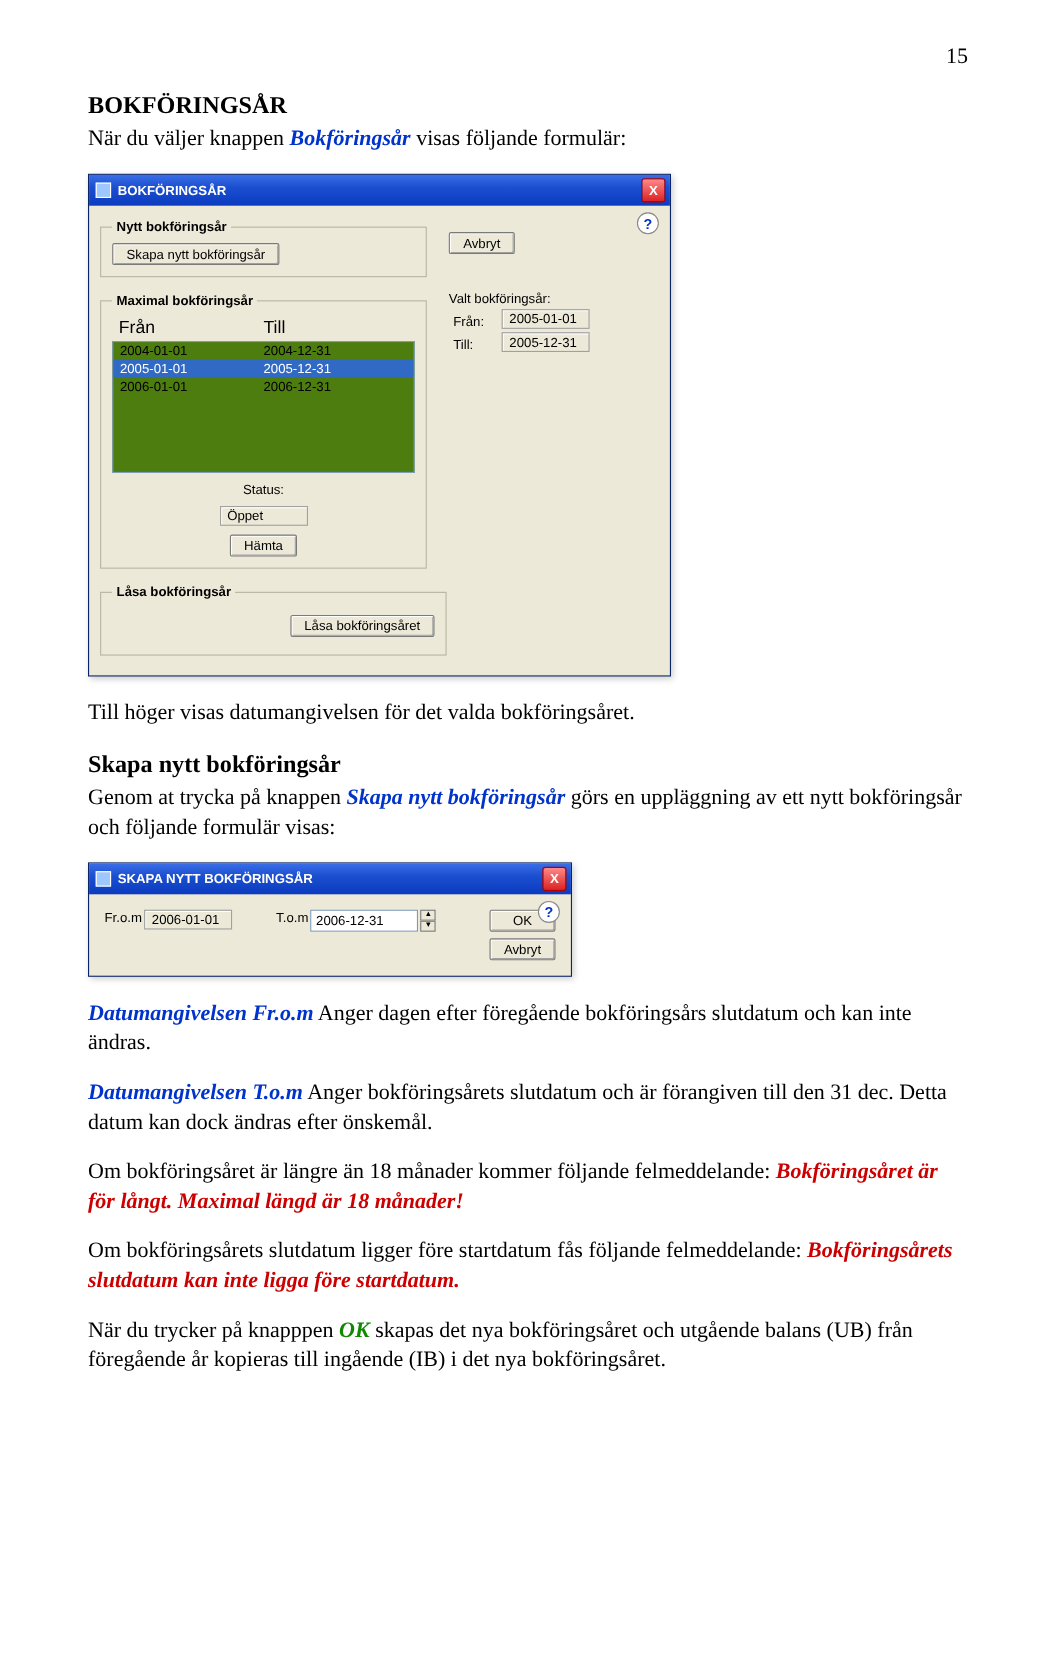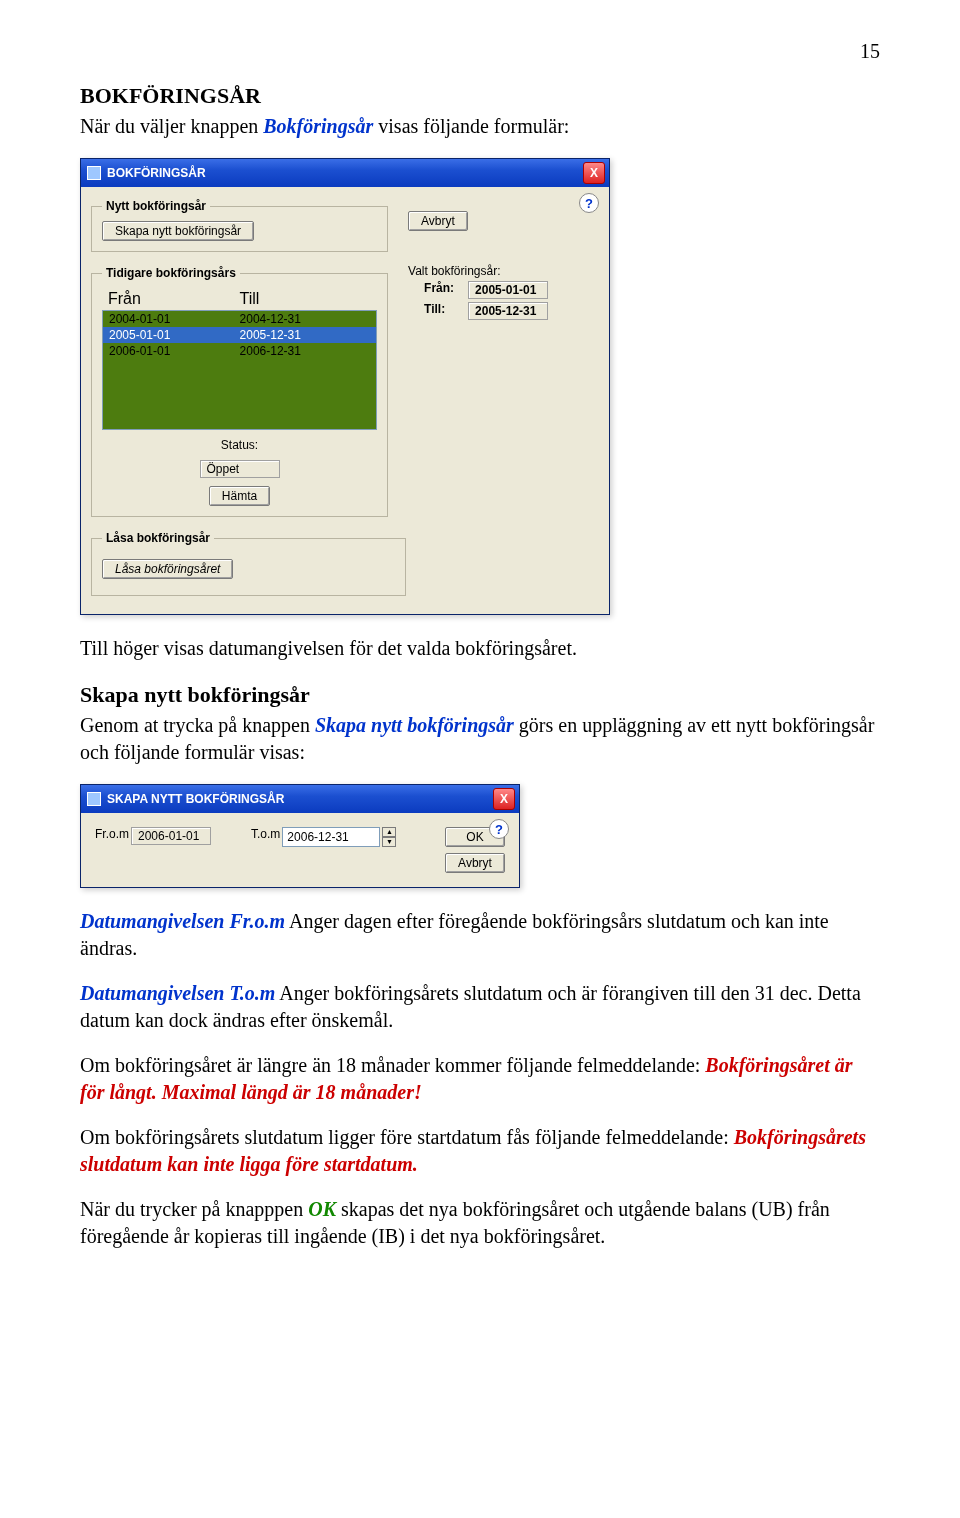--- a/index.html
+++ b/index.html
@@ -75,25 +75,25 @@
   .list-row .col { flex:1; }
   .list-row.selected { background:#316ac5; color:#fff; }
 
   .status-line { margin-top:8px; display:flex; align-items:center; gap:8px;flex-direction:column; }
   .ro-field {
     background:#ece9d8; border:1px solid #a0a0a0; padding:1px 6px;
     min-width:80px; display:inline-block; box-shadow:inset 1px 1px 0 #fff;
   }
 
   .right-panel { padding-top:4px; }
-  .right-panel .lbl-row { display:flex; align-items:flex-start; gap:6px; margin:3px 16px;font-weight:bold; }
+  .right-panel .lbl-row { display:flex; align-items:flex-end; gap:6px; margin:3px 4px; }
   .right-panel .lbl { width:38px; text-align:left; }
   .right-panel .hdr { margin-bottom:2px; }
 
-  .lock-body { text-align:left; padding:6px 0;font-style:italic; }
+  .lock-body { text-align:right; padding:6px 0; }
 
   
   .fields-row { display:flex; gap:40px; align-items:flex-start; padding:8px 4px 4px 4px;}
   .field-col { display:flex; flex-direction:row; gap:2px; }
   .text-input {
     background:#fff; border:1px solid #7f9db9; padding:2px 4px; min-width:98px;
   }
   .spin-wrap { display:flex; align-items:stretch; }
   .spin-btns { display:flex; flex-direction:column; margin-left:2px; }
   .spin-btns .sbtn {
@@ -134,21 +134,21 @@
         </fieldset>
       </div>
       <div style="flex:0.9; padding-top:18px;">
         <span class="win-btn">Avbryt</span>
       </div>
     </div>
 
     <div class="row">
       <div style="flex:1.4">
         <fieldset class="group">
-          <legend>Tidigare bokföringsårs</legend>
+          <legend>Maximal bokföringsår</legend>
           <div class="list-headers">
             <div class="col">Från</div>
             <div class="col">Till</div>
           </div>
           <div class="listbox">
             <div class="list-row">
               <div class="col">2004-01-01</div>
               <div class="col">2004-12-31</div>
             </div>
             <div class="list-row selected">

